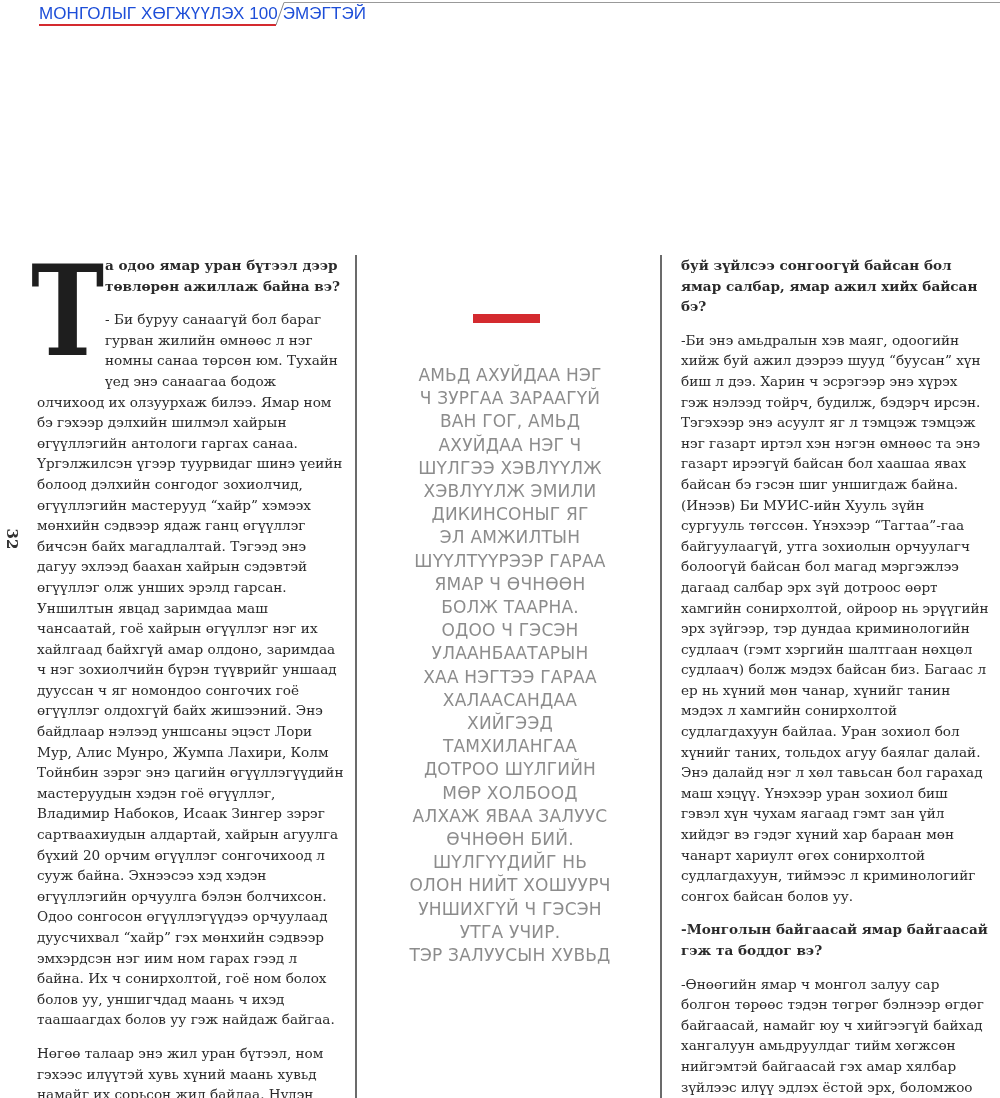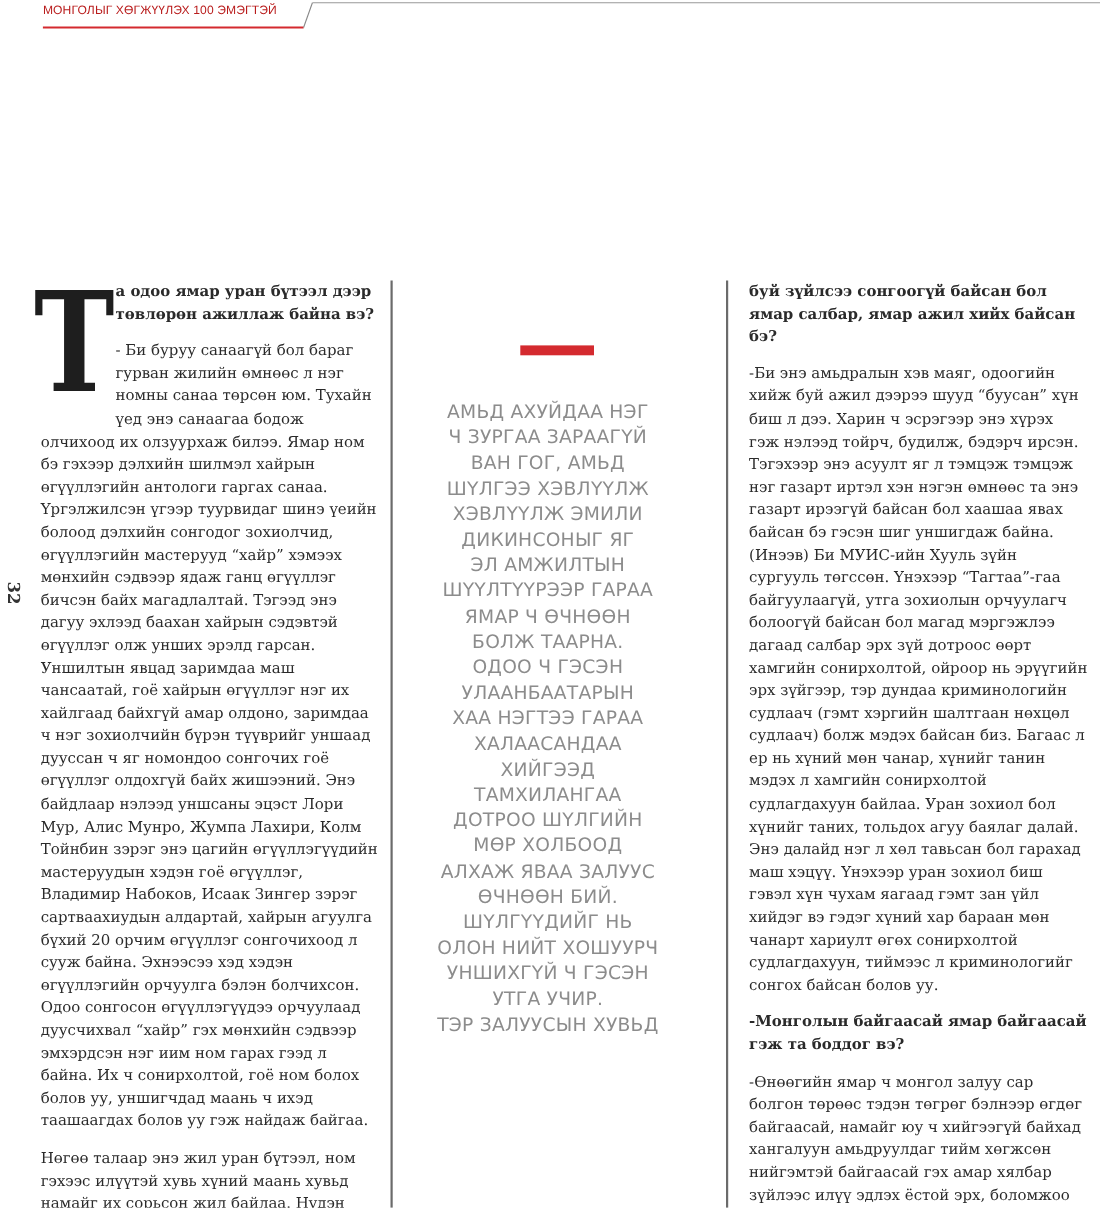--- a/index.html
+++ b/index.html
@@ -1,40 +1,40 @@
 <!DOCTYPE html>
 <html><head>
 <meta charset="utf-8">
 <style>
   html, body { margin: 0; padding: 0; background: #ffffff; }
   body { width: 1000px; height: 1098px; position: relative; overflow: hidden; font-family: "DejaVu Serif", serif; color: #2a2a2a; }
 
   
   .header { position: absolute; left: 0; top: 0; width: 1000px; height: 30px; }
-  .header-title { position: absolute; left: 39px; top: 4px; font-family: "Liberation Sans", sans-serif; font-size: 11px; letter-spacing: 0.1px; color: #b91c1c; white-space: nowrap; }
+  .header-title { position: absolute; left: 39px; top: 4px; font-family: "Liberation Sans", sans-serif; font-size: 17px; letter-spacing: 0.1px; color: #1d4ed8; white-space: nowrap; }
   .header svg { position: absolute; left: 0; top: 0; }
 
   
   .col { position: absolute; font-size: 13.6px; line-height: 20.6px; }
   .col p { margin: 0 0 13px 4px; }
   .col .q { font-weight: bold; }
   .col-left { left: 33px; top: 255px; width: 312px; }
   .col-right { left: 677px; top: 255px; width: 312px; }
 
   .dropcap { float: left; font-family: "DejaVu Serif", serif; font-weight: bold; font-size: 126px; line-height: 100px; height: 112px; margin: 6px 12px 0 -2px; color: #1e1e1e; transform: scaleX(0.78); transform-origin: left top; width: 62px; }
 
   .rule-v { position: absolute; width: 2px; background: #6b6b6b; }
   .rule-left { left: 355px; top: 255px; height: 843px; }
   .rule-right { left: 660px; top: 255px; height: 843px; }
 
   .page-num { position: absolute; left: -2px; top: 530px; font-size: 15px; font-weight: bold; color: #333; transform: rotate(90deg); transform-origin: center; width: 28px; text-align: center; }
 
   
   .accent-bar { position: absolute; left: 473px; top: 314px; width: 67px; height: 9px; background: #d42a2f; }
-  .pull-quote { position: absolute; left: 378px; top: 364px; width: 240px; text-align: center; font-family: "DejaVu Sans", sans-serif; font-weight: normal; font-size: 17px; line-height: 23.2px; color: #8c8c8c; letter-spacing: 0.2px; }
+  .pull-quote { position: absolute; left: 390px; top: 364px; width: 240px; text-align: center; font-family: "DejaVu Sans", sans-serif; font-weight: normal; font-size: 17px; line-height: 23.2px; color: #8c8c8c; letter-spacing: 0.2px; }
   .pull-quote span { display: block; white-space: nowrap; }
 </style>
 </head>
 <body>
 
 <div class="header">
   <span class="header-title">МОНГОЛЫГ ХӨГЖҮҮЛЭХ 100 ЭМЭГТЭЙ</span>
   <svg width="1000" height="30">
     <line x1="39" y1="25" x2="276" y2="25" stroke="#d42a2f" stroke-width="2"></line>
     <line x1="276" y1="25" x2="284" y2="2.5" stroke="#888" stroke-width="1"></line>
@@ -52,20 +52,21 @@
 
 </div>
 
 <div class="rule-v rule-left"></div>
 
 <div class="accent-bar"></div>
 <div class="pull-quote" id="pull-quote">
     <span>АМЬД АХУЙДАА НЭГ</span>
     <span>Ч ЗУРГАА ЗАРААГҮЙ</span>
     <span>ВАН ГОГ, АМЬД</span>
+    <span>АХУЙДАА НЭГ Ч</span>
     <span>ШҮЛГЭЭ ХЭВЛҮҮЛЖ</span>
     <span>ХЭВЛҮҮЛЖ ЭМИЛИ</span>
     <span>ДИКИНСОНЫГ ЯГ</span>
     <span>ЭЛ АМЖИЛТЫН</span>
     <span>ШҮҮЛТҮҮРЭЭР ГАРАА</span>
     <span>ЯМАР Ч ӨЧНӨӨН</span>
     <span>БОЛЖ ТААРНА.</span>
     <span>ОДОО Ч ГЭСЭН</span>
     <span>УЛААНБААТАРЫН</span>
     <span>ХАА НЭГТЭЭ ГАРАА</span>

